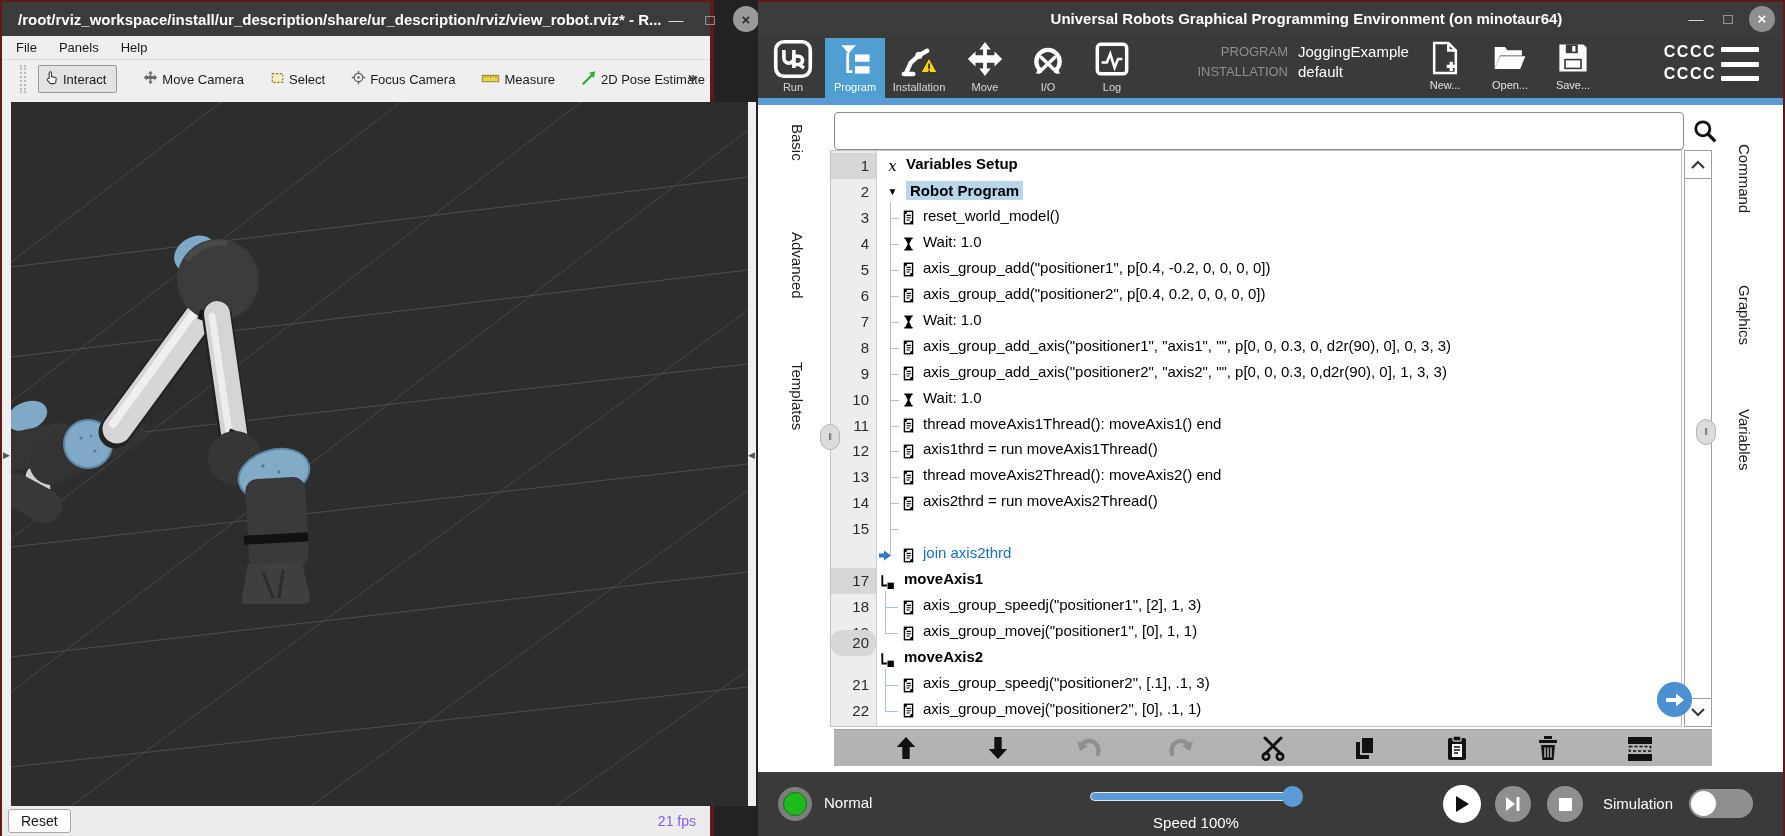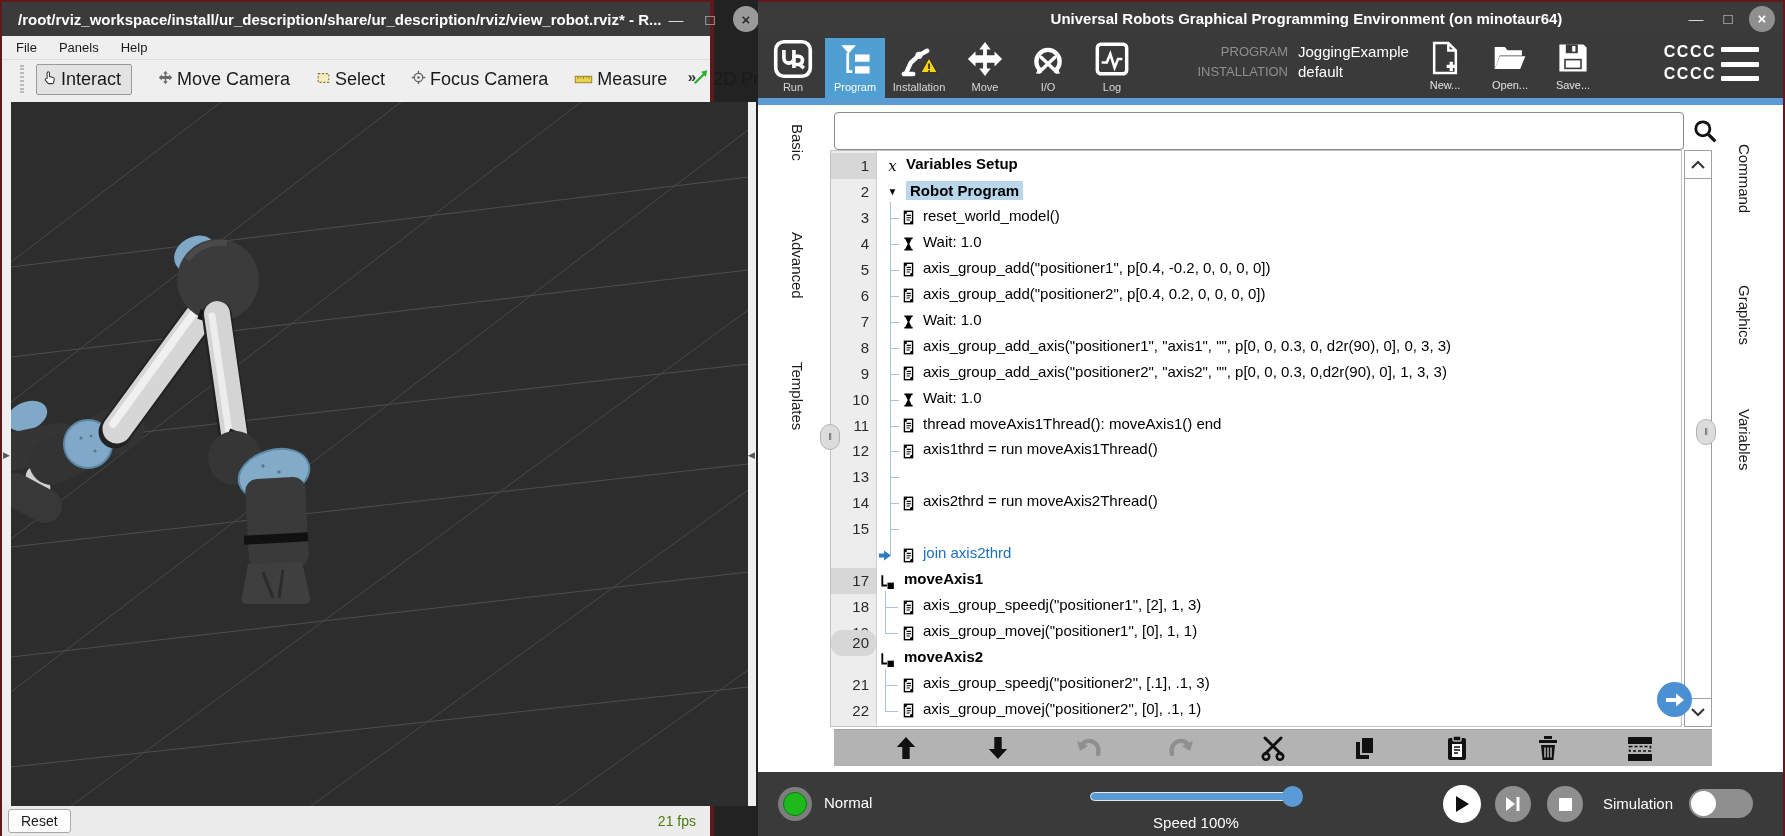--- a/index.html
+++ b/index.html
@@ -10,30 +10,30 @@
   
   #rviz{left:0;top:0;width:714px;height:836px;background:#efefef;border:2px solid #5e1a1a;border-right:4px solid #5e1a1a;}
   #rviz-titlebar{left:0;top:0;width:100%;height:34px;background:#3b3b3b;display:flex;align-items:center;}
   #rviz-title{color:#fff;font-weight:bold;font-size:15px;padding-left:16px;white-space:nowrap;}
   .winbtn{color:#d9d9d9;font-size:15px;width:22px;text-align:center;cursor:default;}
   .closecircle{width:26px;height:26px;border-radius:50%;background:#9a9a9a;color:#2e2e2e;display:flex;align-items:center;justify-content:center;font-size:15px;font-weight:bold;}
   #rviz-menubar{left:0;top:34px;width:100%;height:24px;background:#efefef;display:flex;align-items:center;gap:22px;padding-left:14px;border-bottom:1px solid #ddd;}
   .menu-item{font-size:13px;color:#1a1a1a;}
   #rviz-toolbar{left:0;top:58px;width:100%;height:38px;background:#efefef;display:flex;align-items:center;gap:26px;padding-left:18px;}
   #tb-drag{width:6px;height:28px;border-left:2px dotted #b9b9b9;border-right:2px dotted #b9b9b9;margin-right:-14px;}
-  .tool{display:flex;align-items:center;gap:4px;font-size:18px;color:#1a1a1a;white-space:nowrap;}
+  .tool{display:flex;align-items:center;gap:4px;font-size:13px;color:#1a1a1a;white-space:nowrap;}
   .tool.selected{border:1px solid #9a9a9a;background:#e3e3e3;border-radius:2px;padding:4px 10px 4px 6px;}
   #tb-overflow{position:absolute;right:14px;top:66px;font-size:15px;color:#333;font-weight:bold;}
   #viewport{left:9px;top:100px;width:737px;height:704px;background:#2d2d2d;}
   #vp-left-strip{left:0;top:100px;width:9px;height:704px;background:#efefef;}
   #vp-right-strip{left:746px;top:100px;width:8px;height:704px;background:#efefef;}
   .panel-toggle{font-size:9px;color:#555;}
   #rviz-status{left:0;top:804px;width:100%;height:30px;background:#ececec;display:flex;align-items:center;justify-content:space-between;padding:0 14px 0 6px;}
   #reset-btn{background:#fdfdfd;border:1px solid #a8a8a8;border-radius:3px;font-size:14px;color:#1a1a1a;padding:3px 12px;}
-  #fps{font-size:14px;color:#4d7c0f;}
+  #fps{font-size:14px;color:#8b5cf6;}
 
   
   #ur{left:758px;top:0;width:1027px;height:836px;background:#fff;border-top:2px solid #5e1a1a;border-right:2px solid #5e1a1a;}
   #ur-titlebar{left:0;top:0;width:100%;height:33px;background:#3b3b3b;display:flex;align-items:center;}
   #ur-title{flex:1;text-align:center;color:#fff;font-weight:bold;font-size:15px;}
   #ur-controls{display:flex;align-items:center;gap:10px;padding-right:8px;}
   #ur-controls .closecircle{background:#8f8f8f;color:#fff;}
   #ur-header{left:0;top:33px;width:100%;height:63px;background:#3a3a3a;}
   .nav-item{position:absolute;top:3px;width:60px;height:60px;display:flex;flex-direction:column;align-items:center;}
   .nav-item .navicon{width:46px;height:42px;display:flex;align-items:center;justify-content:center;}
@@ -509,20 +509,31 @@
             <span class="ticon" style="position: absolute; left: 23px;">
               <svg width="13" height="15" viewBox="0 0 12 14">
                 <rect x="2.2" y="1.2" width="7.6" height="11.6" fill="#fff" stroke="#000" stroke-width="1.3"></rect>
                 <circle cx="3.2" cy="2.4" r="1.4" fill="#000"></circle>
                 <circle cx="8.8" cy="11.6" r="1.4" fill="#000"></circle>
                 <path d="M4.2 5 h4 M4.2 7.2 h4 M4.2 9.4 h3" stroke="#000" stroke-width="1"></path>
               </svg>
             </span>
             <span class="ttext" style="position: absolute; left: 45px; top: 2px;">axis1thrd = run moveAxis1Thread()</span>
           </div>
+          <div class="trow" style="top: 313.4px;">
+            <span class="ticon" style="position: absolute; left: 23px;">
+              <svg width="13" height="15" viewBox="0 0 12 14">
+                <rect x="2.2" y="1.2" width="7.6" height="11.6" fill="#fff" stroke="#000" stroke-width="1.3"></rect>
+                <circle cx="3.2" cy="2.4" r="1.4" fill="#000"></circle>
+                <circle cx="8.8" cy="11.6" r="1.4" fill="#000"></circle>
+                <path d="M4.2 5 h4 M4.2 7.2 h4 M4.2 9.4 h3" stroke="#000" stroke-width="1"></path>
+              </svg>
+            </span>
+            <span class="ttext" style="position: absolute; left: 45px; top: 2px;">thread moveAxis2Thread(): moveAxis2() end</span>
+          </div>
           <div class="trow" style="top: 339.35px;">
             <span class="ticon" style="position: absolute; left: 23px;">
               <svg width="13" height="15" viewBox="0 0 12 14">
                 <rect x="2.2" y="1.2" width="7.6" height="11.6" fill="#fff" stroke="#000" stroke-width="1.3"></rect>
                 <circle cx="3.2" cy="2.4" r="1.4" fill="#000"></circle>
                 <circle cx="8.8" cy="11.6" r="1.4" fill="#000"></circle>
                 <path d="M4.2 5 h4 M4.2 7.2 h4 M4.2 9.4 h3" stroke="#000" stroke-width="1"></path>
               </svg>
             </span>
             <span class="ttext" style="position: absolute; left: 45px; top: 2px;">axis2thrd = run moveAxis2Thread()</span>

